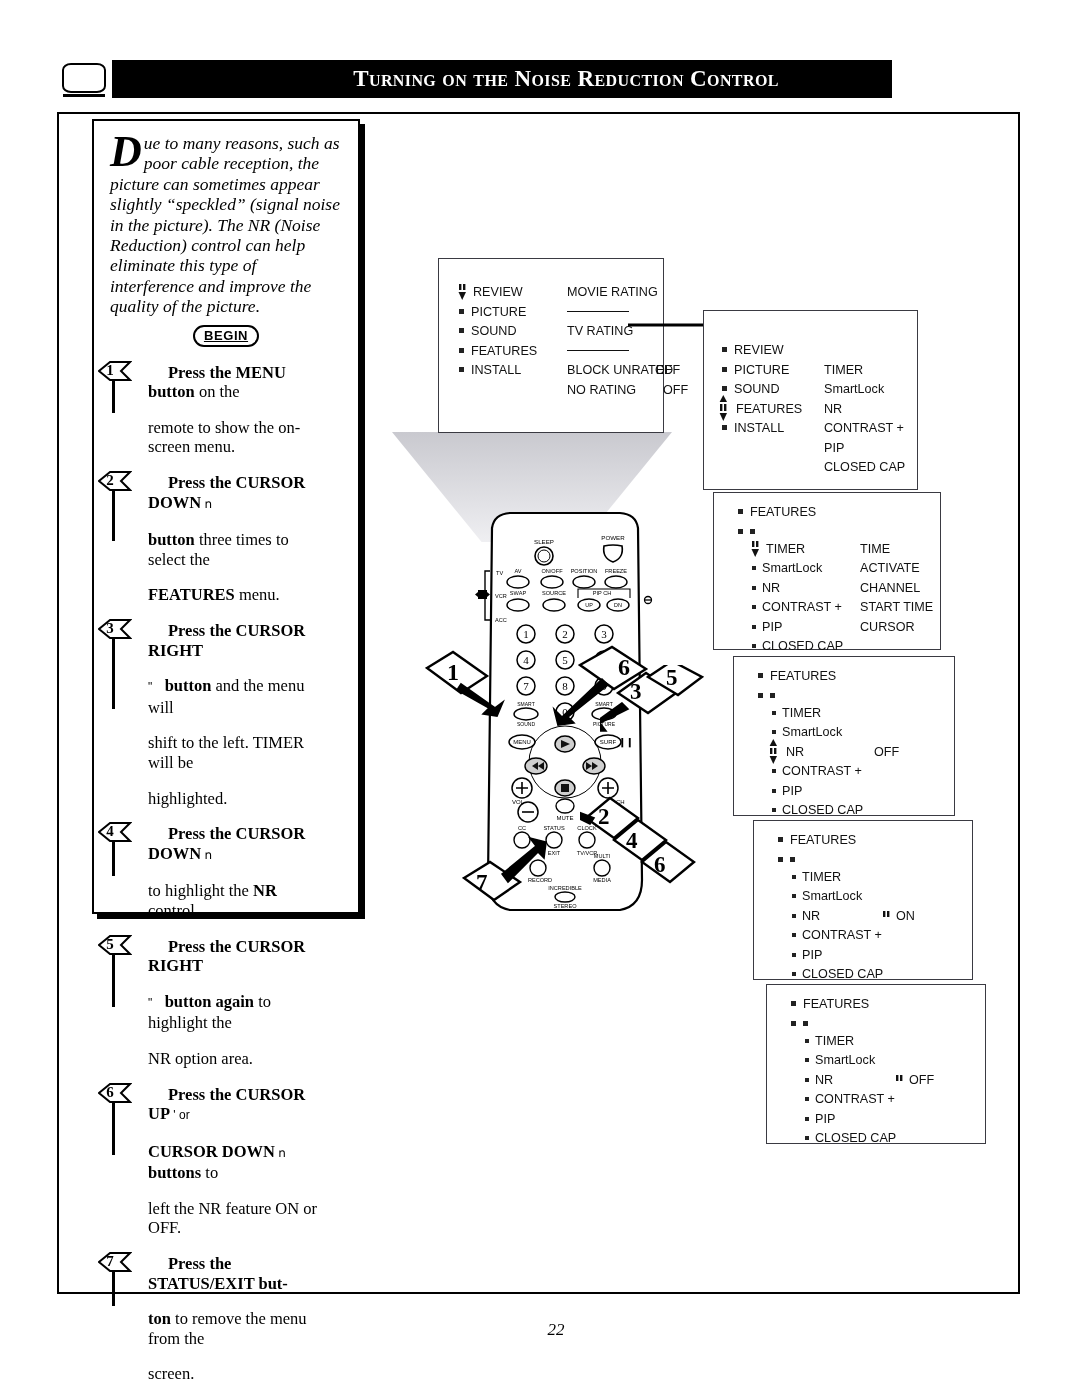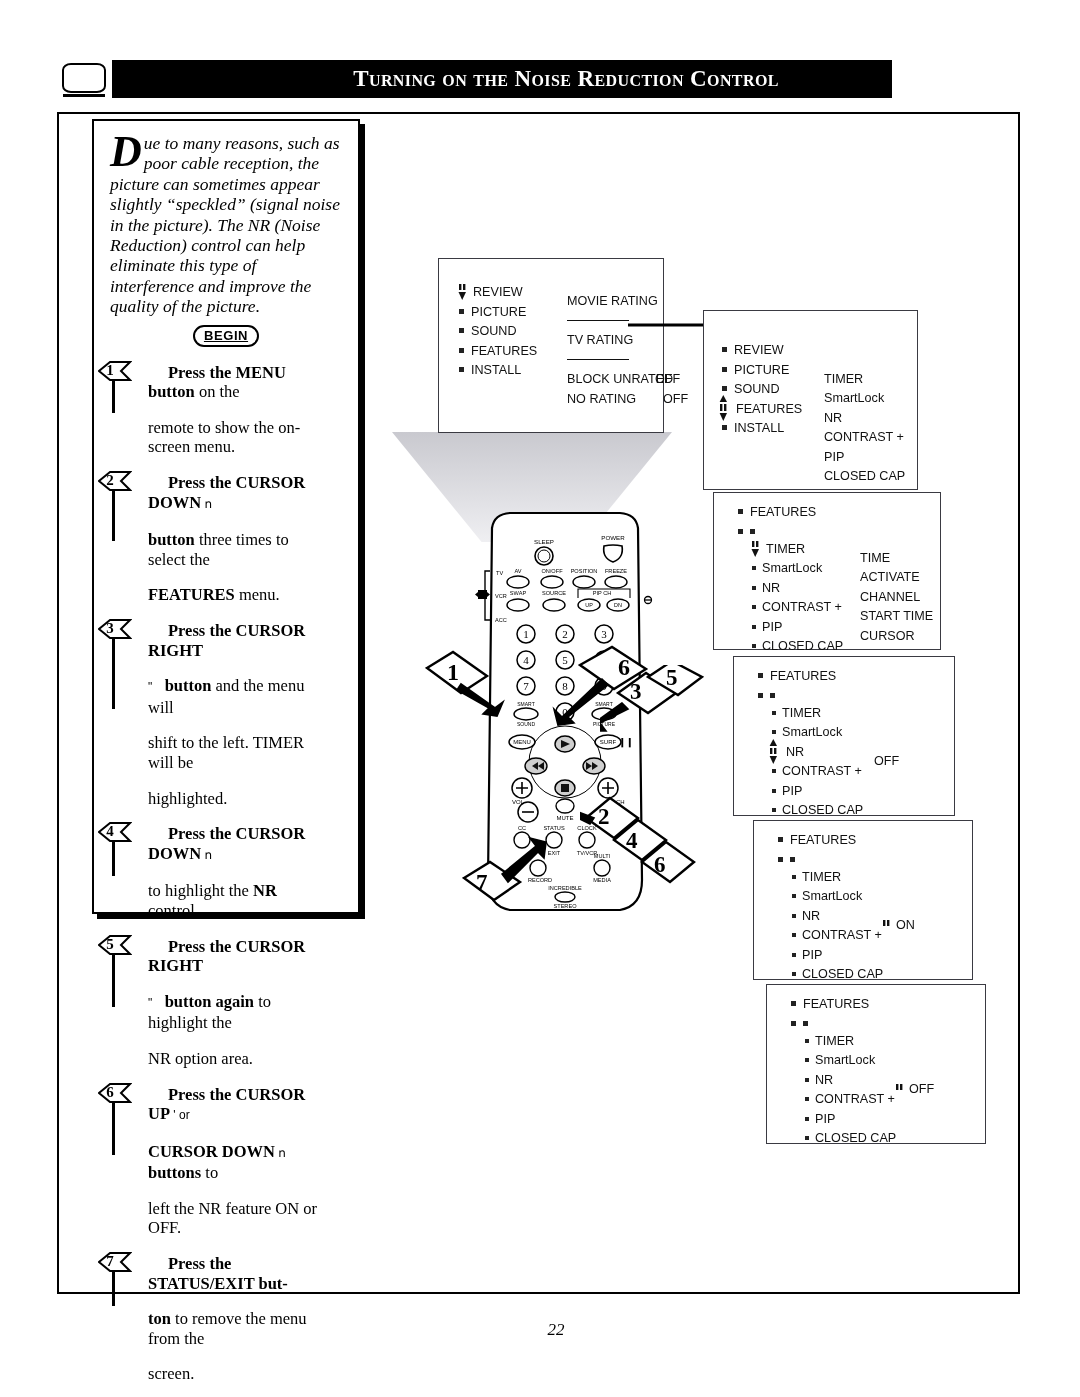--- a/index.html
+++ b/index.html
@@ -64,21 +64,21 @@
       font-size:16px;font-weight:bold;letter-spacing:.3px;}
 
   
   .osd{position:absolute;background:#fff;border:1.6px solid #3a3a42;
       box-sizing:border-box;font-family:"Liberation Sans",sans-serif;
       font-size:12.6px;color:#111;}
   .osd::after{content:"";position:absolute;left:5px;top:5px;right:-5px;bottom:-5px;
       background:#8c8c94;z-index:-1;}
   .osd .row{position:relative;height:19.5px;white-space:nowrap;}
   .osd .c1{position:absolute;left:0;top:0;}
-  .osd .c2{position:absolute;top:0;margin-top:9px;}
+  .osd .c2{position:absolute;top:0;}
   .bullet{display:inline-block;width:5px;height:5px;background:#222;
       vertical-align:2px;margin-right:7px;}
   .bullet.sm{width:4px;height:4px;margin-right:6px;}
   .dashline{display:inline-block;border-top:1.6px solid #111;width:62px;
       vertical-align:4px;}
 
   
   .cursor{position:absolute;left:-2px;top:-4px;width:11px;height:24px;}
 
   

